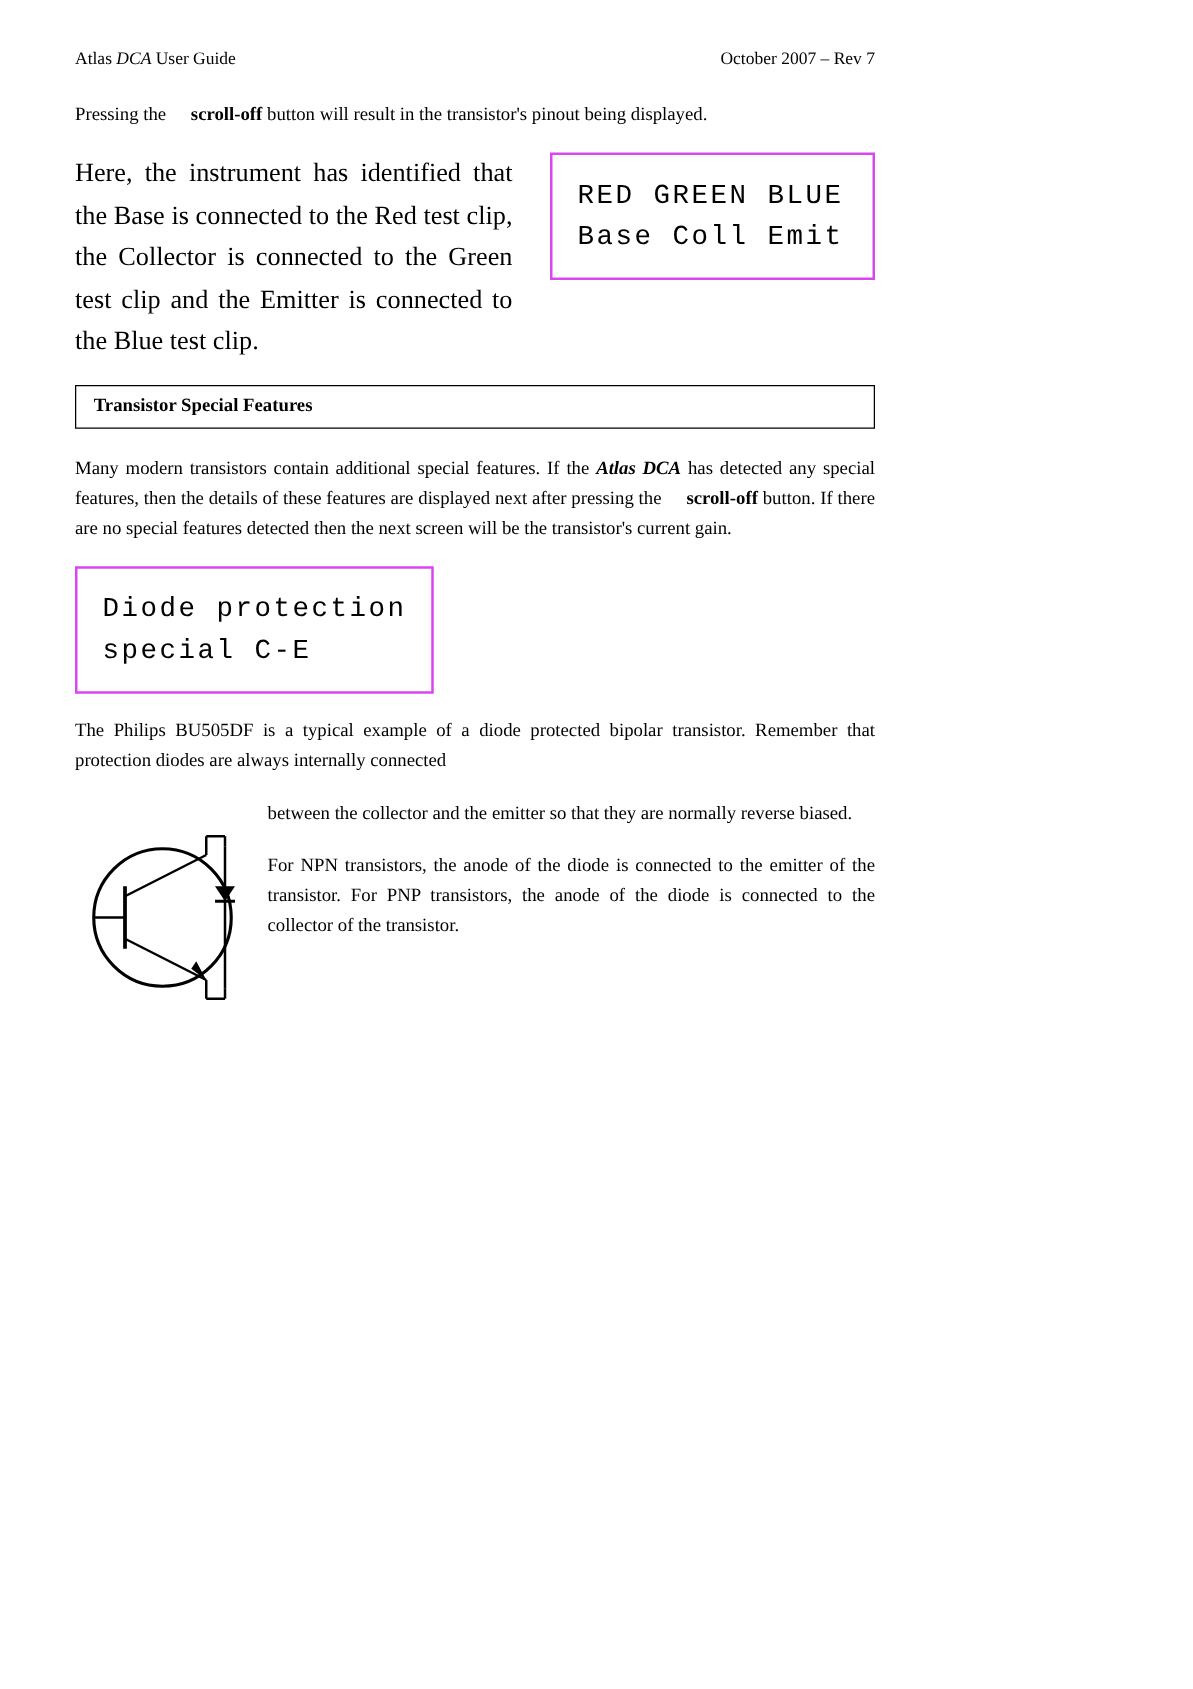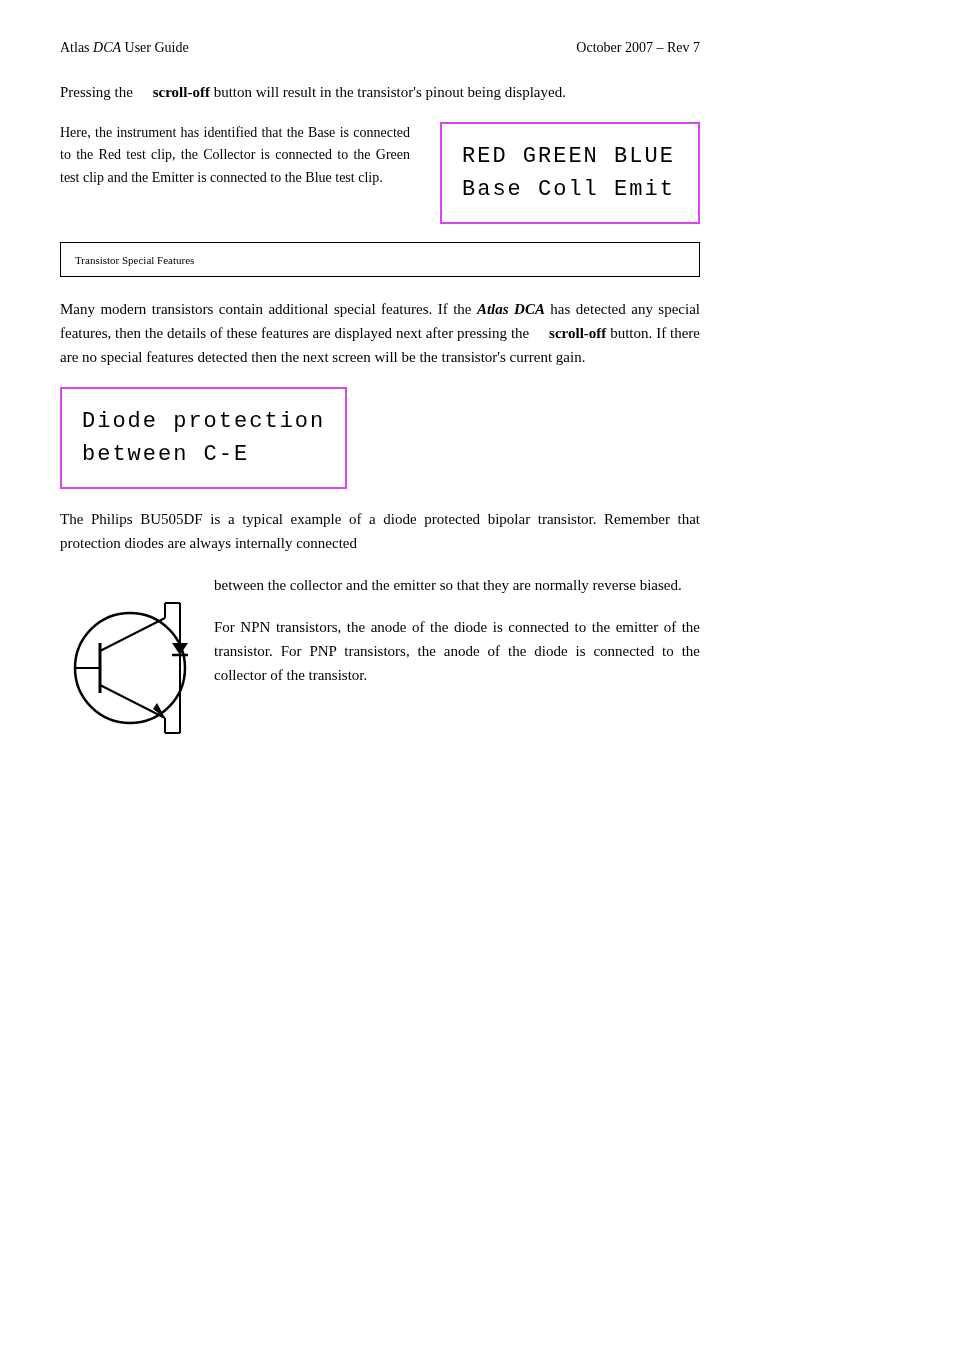--- a/index.html
+++ b/index.html
@@ -65,22 +65,22 @@
 
     
     .section-box {
       border: 1.5px solid #000;
       padding: 8px 14px;
       margin-bottom: 20px;
       margin-top: 10px;
     }
 
     .section-box-title {
-      font-weight: normal;
-      font-size: 11px;
+      font-weight: bold;
+      font-size: 15px;
     }
 
     
     .lcd-display {
       border: 2px solid #d946ef;
       padding: 16px 20px;
       font-family: "Courier New", Courier, monospace;
       font-size: 22px;
       line-height: 1.5;
       display: inline-block;
@@ -94,21 +94,21 @@
       display: flex;
       align-items: flex-start;
       margin-bottom: 18px;
       gap: 30px;
     }
 
     .two-col .text-col {
       flex: 1;
       text-align: justify;
       line-height: 1.6;
-      font-size: 14px;
+      font-size: 21px;
     }
 
     .two-col .display-col {
       flex: 0 0 auto;
       display: flex;
       align-items: center;
       justify-content: center;
     }
 
     
@@ -175,21 +175,21 @@
   </div>
 
   <p class="para">
     Many modern transistors contain additional special features. If the <span class="bold-italic">Atlas DCA</span> has detected any special features, then the details of these features are displayed next after pressing the <span class="bold">scroll-off</span> button. If there are no special features detected then the next screen will be the transistor's current gain.
   </p>
 
   <div class="two-col">
     <div class="display-col">
       <div class="lcd-display">
         <div>Diode protection</div>
-        <div>between C-E</div>
+        <div>special C-E</div>
       </div>
     </div>
   </div>
 
   <p class="para">
     The Philips BU505DF is a typical example of a diode protected bipolar transistor. Remember that protection diodes are always internally connected
   </p>
 
   <div class="diode-section">
     <div class="symbol-col">

